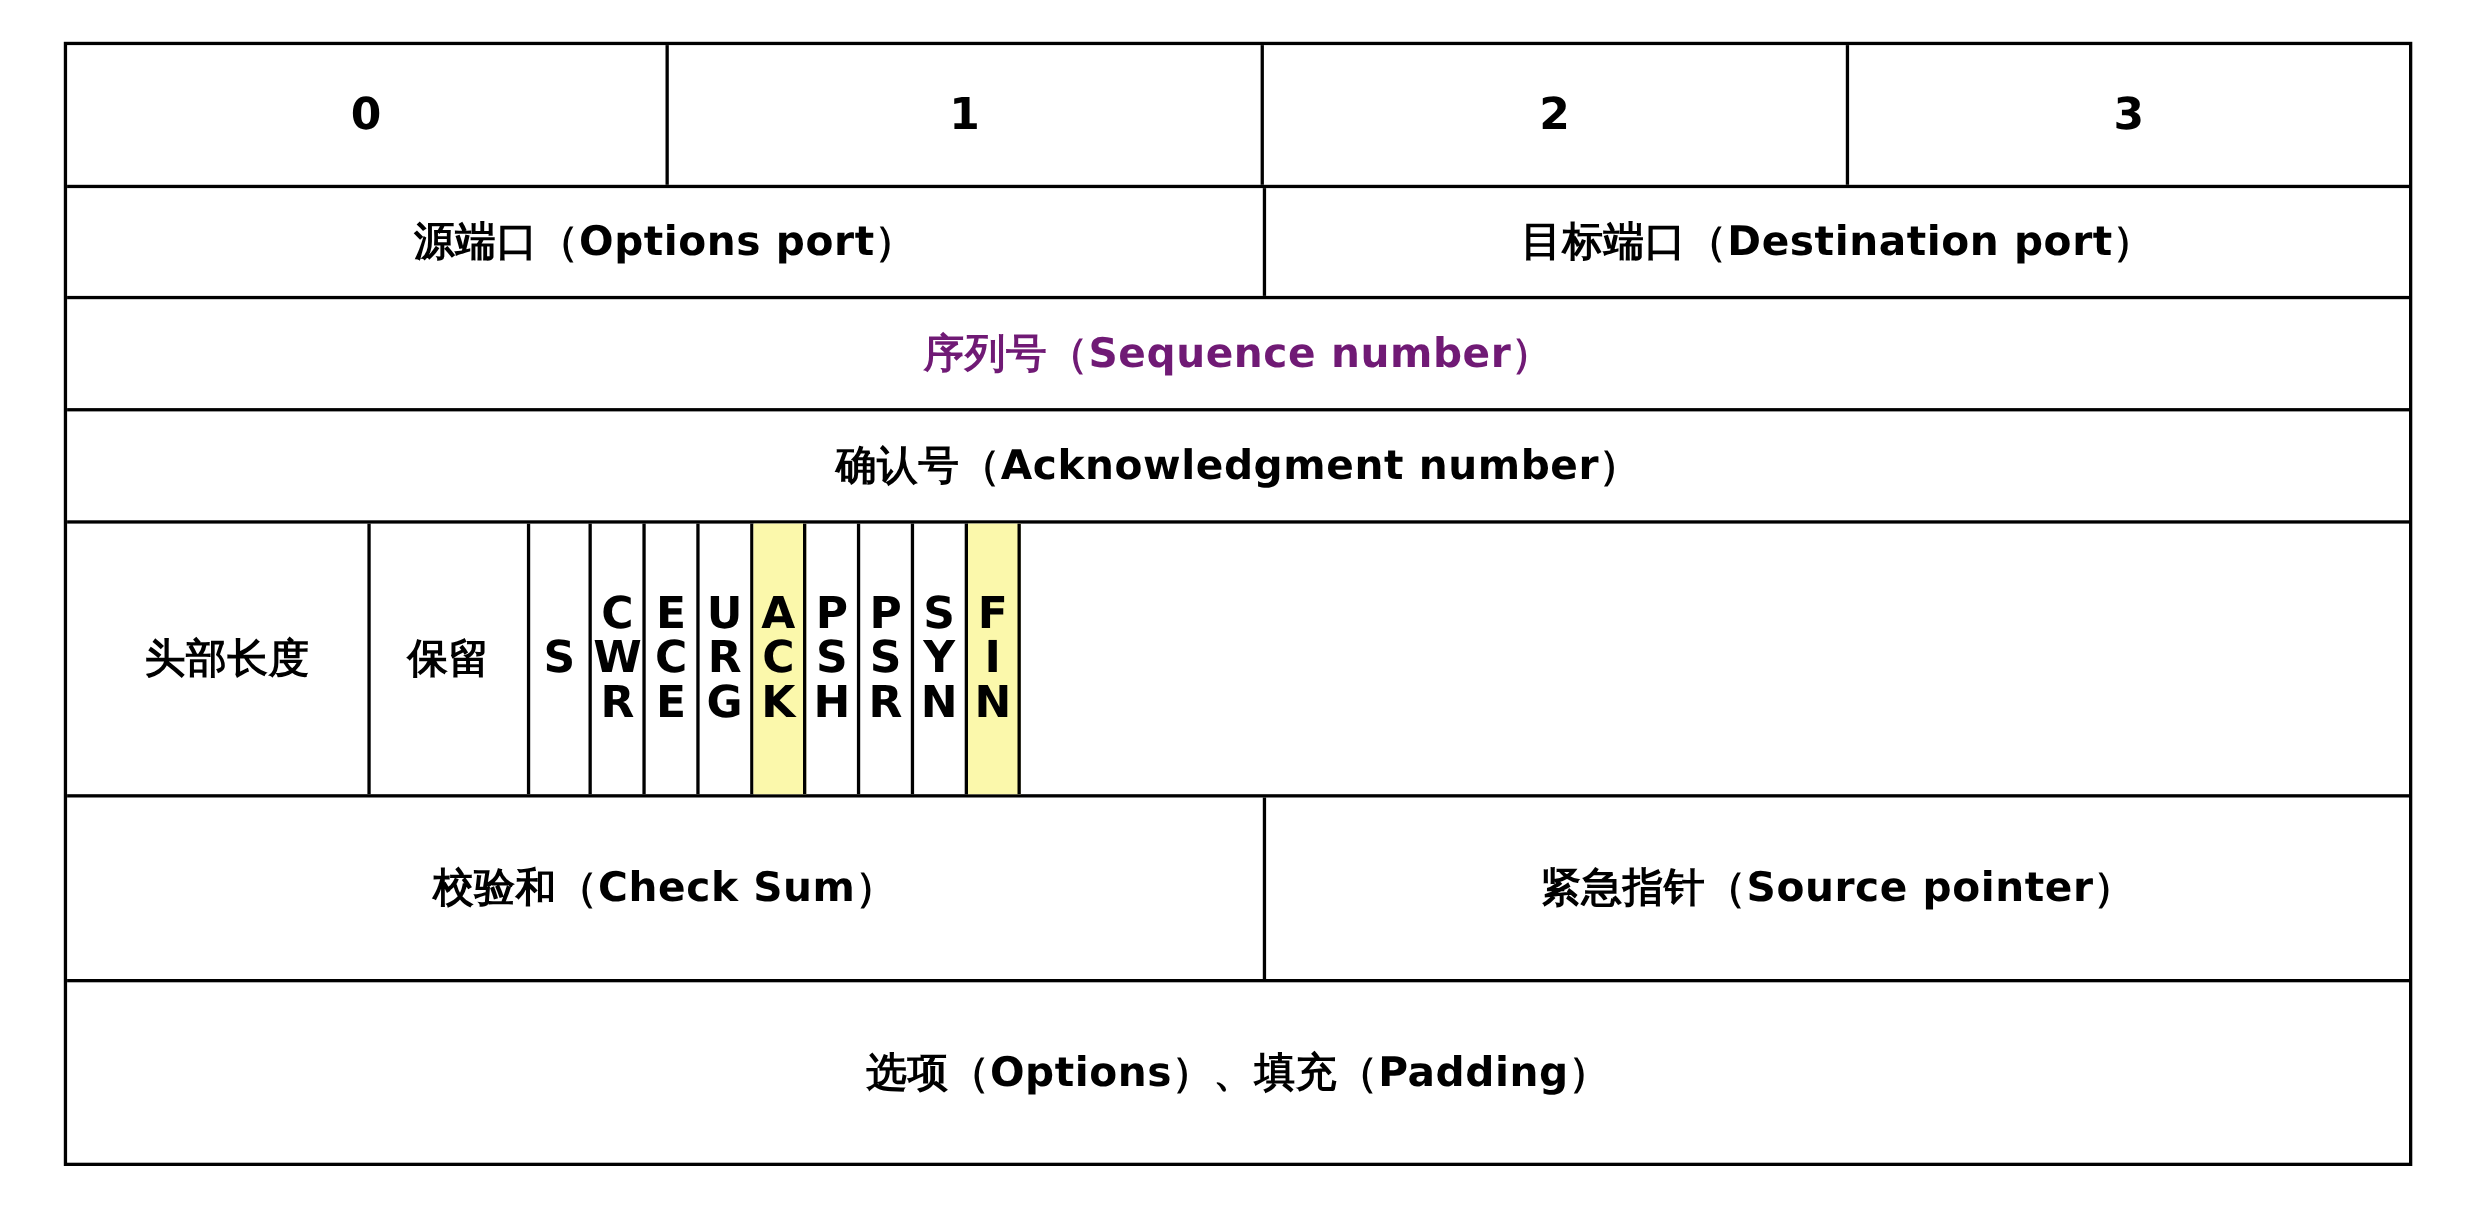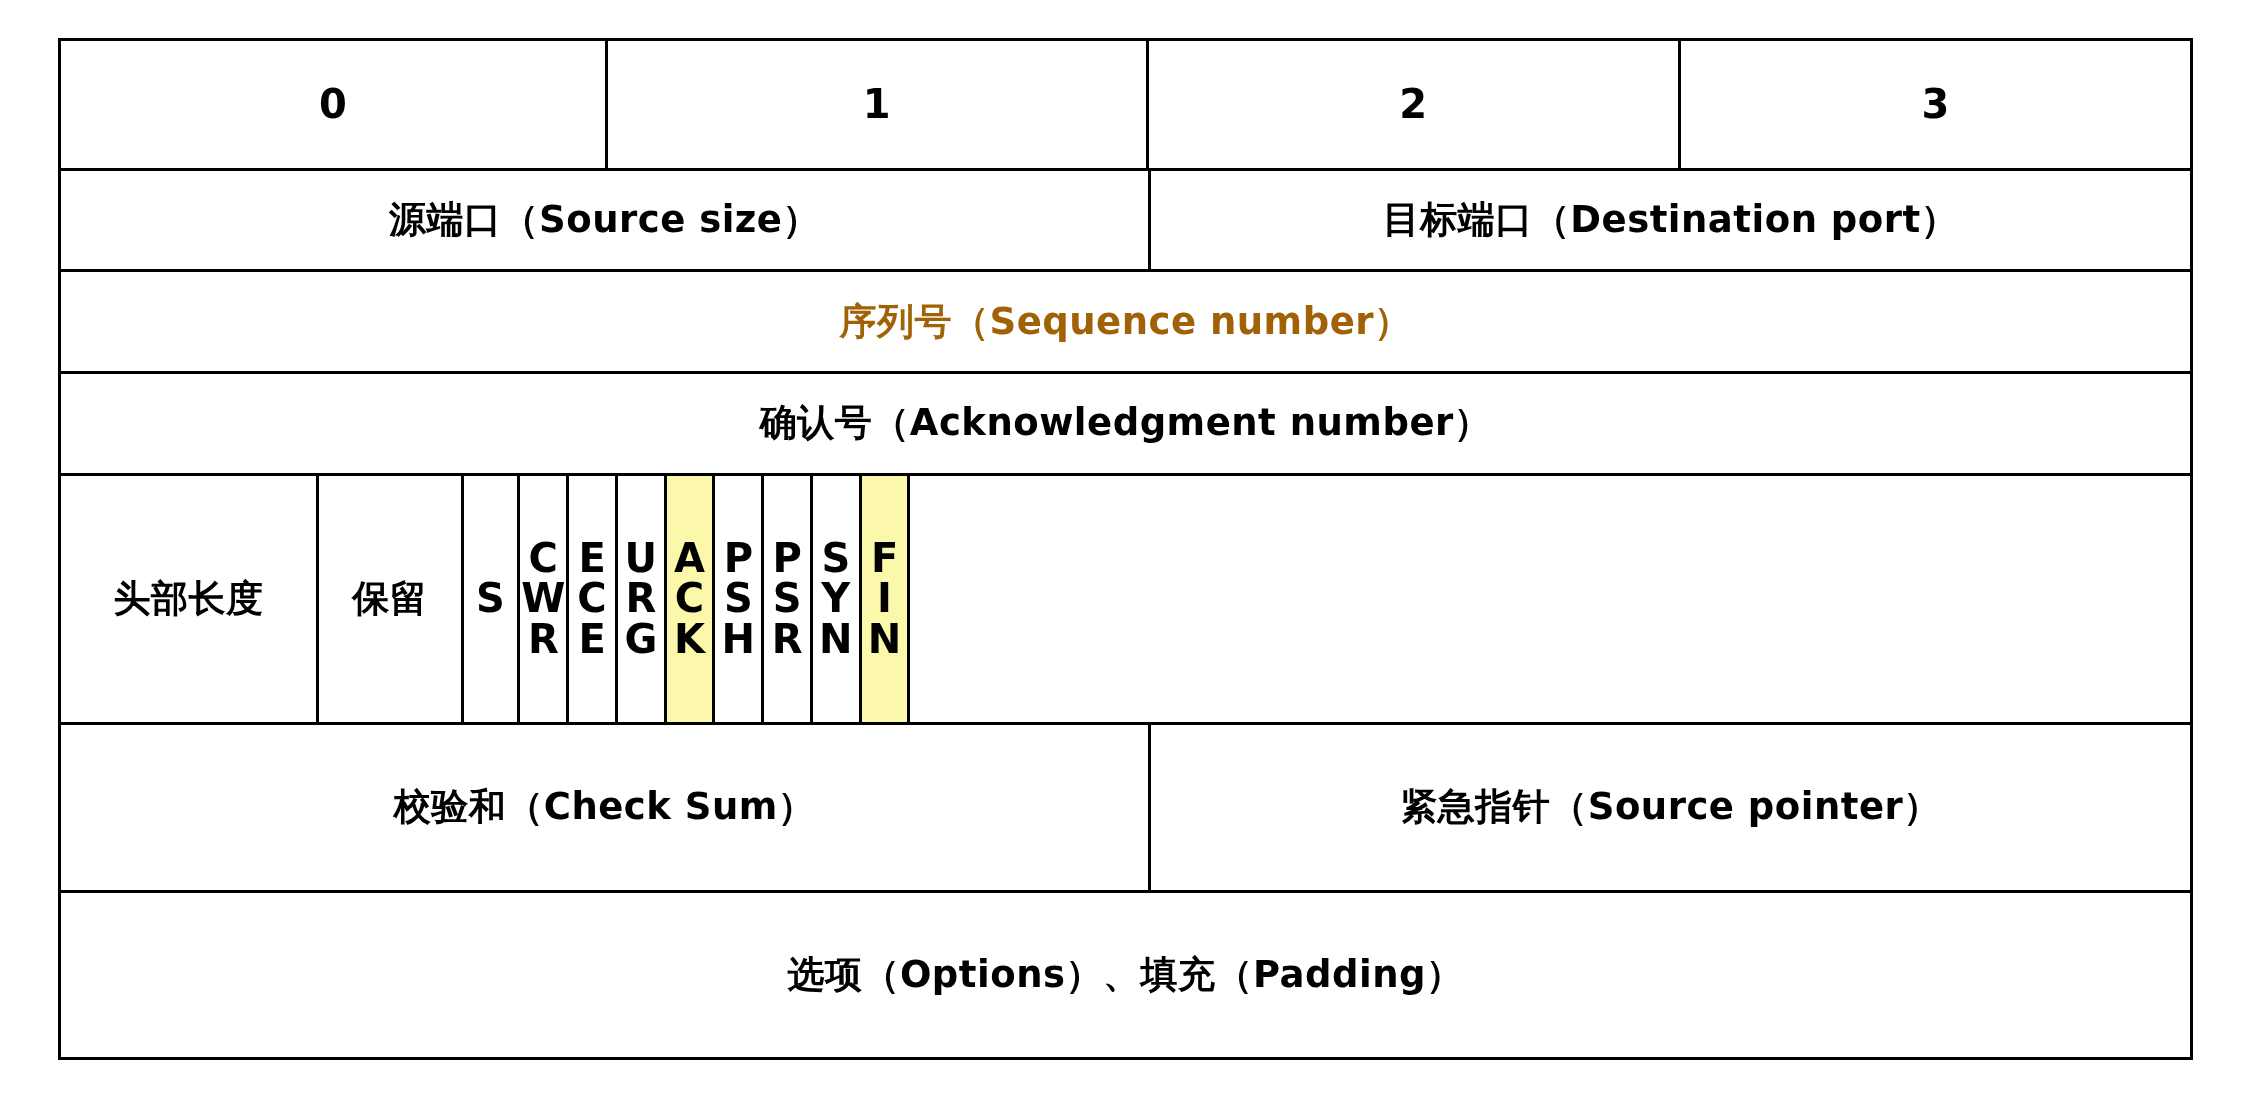--- a/index.html
+++ b/index.html
@@ -65,37 +65,37 @@
   .row-ports .cell { font-size: 37px; }
   .half-left  { width: 51.2%; }
   .half-right { width: 48.8%; border-right: none; }
 
   
   .row-seq { height: 102px; }
   .row-seq .cell {
     width: 100%;
     border-right: none;
     font-size: 37px;
-    color: #a16207;
+    color: #701a75;
     border-radius: 13px;
   }
 
   
   .row-ack { height: 102px; }
   .row-ack .cell {
     width: 100%;
     border-right: none;
     font-size: 37px;
   }
 
   
   .row-flags { height: 250px; }
   .row-flags .cell { font-size: 37px; }
 
-  .c-hdrlen   { width: 12.12%; }
+  .c-hdrlen   { width: 12.12%; margin-left: 18px; }
   .c-reserved { width:  6.79%; }
 
   .flagcell {
     width: 2.29%;
     display: flex;
     align-items: center;
     justify-content: center;
     box-sizing: border-box;
     border-right: 3px solid #000000;
     padding: 0;
@@ -133,21 +133,21 @@
 <div id="diagram">
 
   <div class="row row-ruler">
     <div class="cell r1c0">0</div>
     <div class="cell r1c1">1</div>
     <div class="cell r1c2">2</div>
     <div class="cell r1c3">3</div>
   </div>
 
   <div class="row row-ports">
-    <div class="cell half-left">源端口（Source size）</div>
+    <div class="cell half-left">源端口（Options port）</div>
     <div class="cell half-right">目标端口（Destination port）</div>
   </div>
 
   <div class="row row-seq">
     <div class="cell">序列号（Sequence number）</div>
   </div>
 
   <div class="row row-ack">
     <div class="cell">确认号（Acknowledgment number）</div>
   </div>

